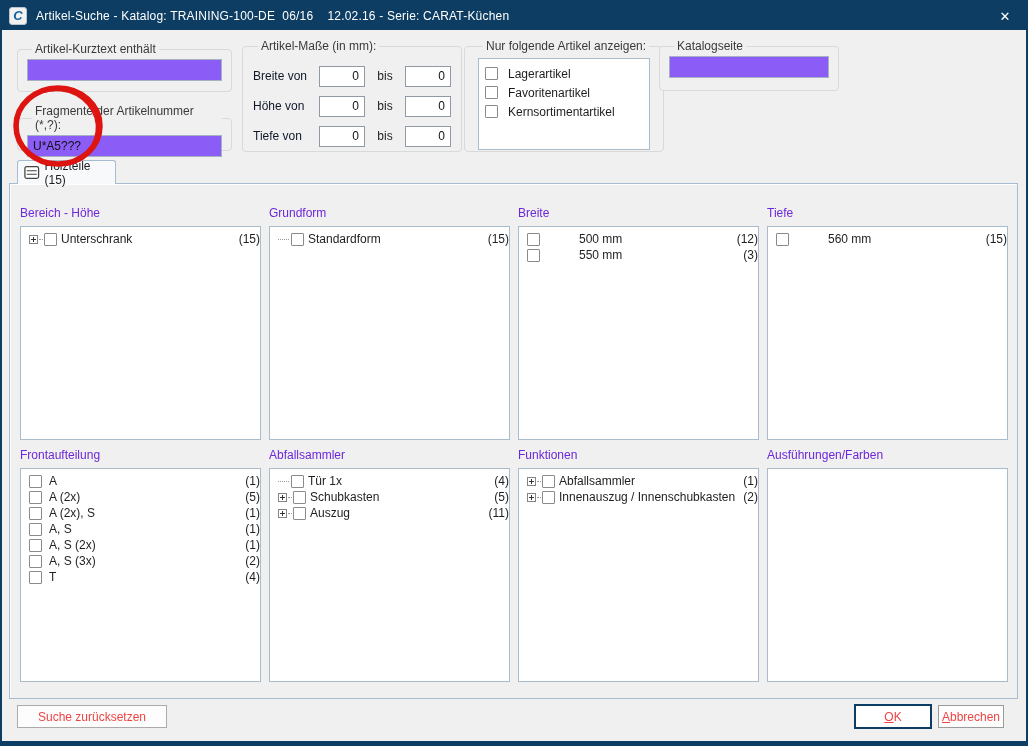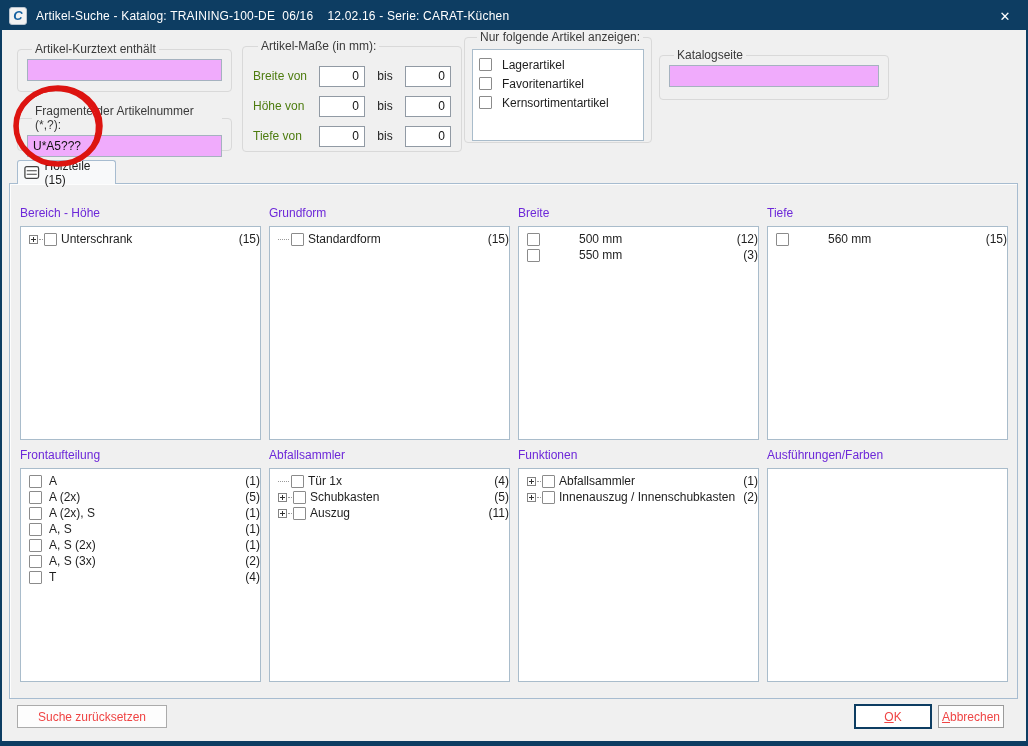--- a/index.html
+++ b/index.html
@@ -16,27 +16,27 @@
   .close { margin-left:auto; color:#fff; font-size:13px; width:22px; text-align:center; cursor:pointer; }
 
   .body { position:relative; width:1024px; height:711px; }
 
   
   fieldset { position:absolute; border:1px solid #d9d9d9; border-radius:4px; background:#f0f0f0; }
   legend { font-size:12px; color:#3a3a3a; padding:0 3px; margin-left:5px; }
   .g-kurztext   { left:15px;  top:12px;  width:215px; height:50px; padding:3px 9px; }
   .g-fragmente  { left:15px;  top:74px;  width:215px; height:47px; padding:3px 9px; }
   .g-masse      { left:240px; top:9px;   width:214px; height:113px; padding:4px 10px; }
-  .g-anzeigen   { left:462px; top:0;   width:188px; height:113px; padding:3px 7px; }
-  .g-katalog    { left:657px; top:18px;   width:230px; height:52px; padding:3px 9px; }
-
-  input.txt { width:100%; height:22px; border:1px solid #a5b2bf; background:#f0abfc; font-family:"Liberation Sans",sans-serif;
+  .g-anzeigen   { left:462px; top:9px;   width:188px; height:113px; padding:3px 13px; }
+  .g-katalog    { left:657px; top:9px;   width:180px; height:52px; padding:3px 9px; }
+
+  input.txt { width:100%; height:22px; border:1px solid #a5b2bf; background:#8b5cf6; font-family:"Liberation Sans",sans-serif;
               font-size:12px; padding:0 5px; color:#111; outline:none; }
   .mrow { display:grid; grid-template-columns:66px 46px 40px 46px; align-items:center; height:22px; margin-top:8px; }
-  .mrow .mlabel { color:#4d7c0f; }
+  .mrow .mlabel { color:#0f172a; }
   .mrow .bis { text-align:center; }
   input.num { width:46px; height:21px; border:1px solid #919aa4; background:#fff; text-align:right; padding:0 5px;
               font-family:"Liberation Sans",sans-serif; font-size:12px; color:#111; outline:none; }
 
   .listbox { background:#fff; border:1px solid #a9bccb; width:172px; height:92px; margin-top:2px; padding:5px 6px; }
   .chkrow { display:flex; align-items:center; height:19px; }
   .cb { flex:none; width:13px; height:13px; border:1px solid #8b8b8b; background:#fff; border-radius:1px; }
   .chkrow .lbl { margin-left:10px; }
 
   

